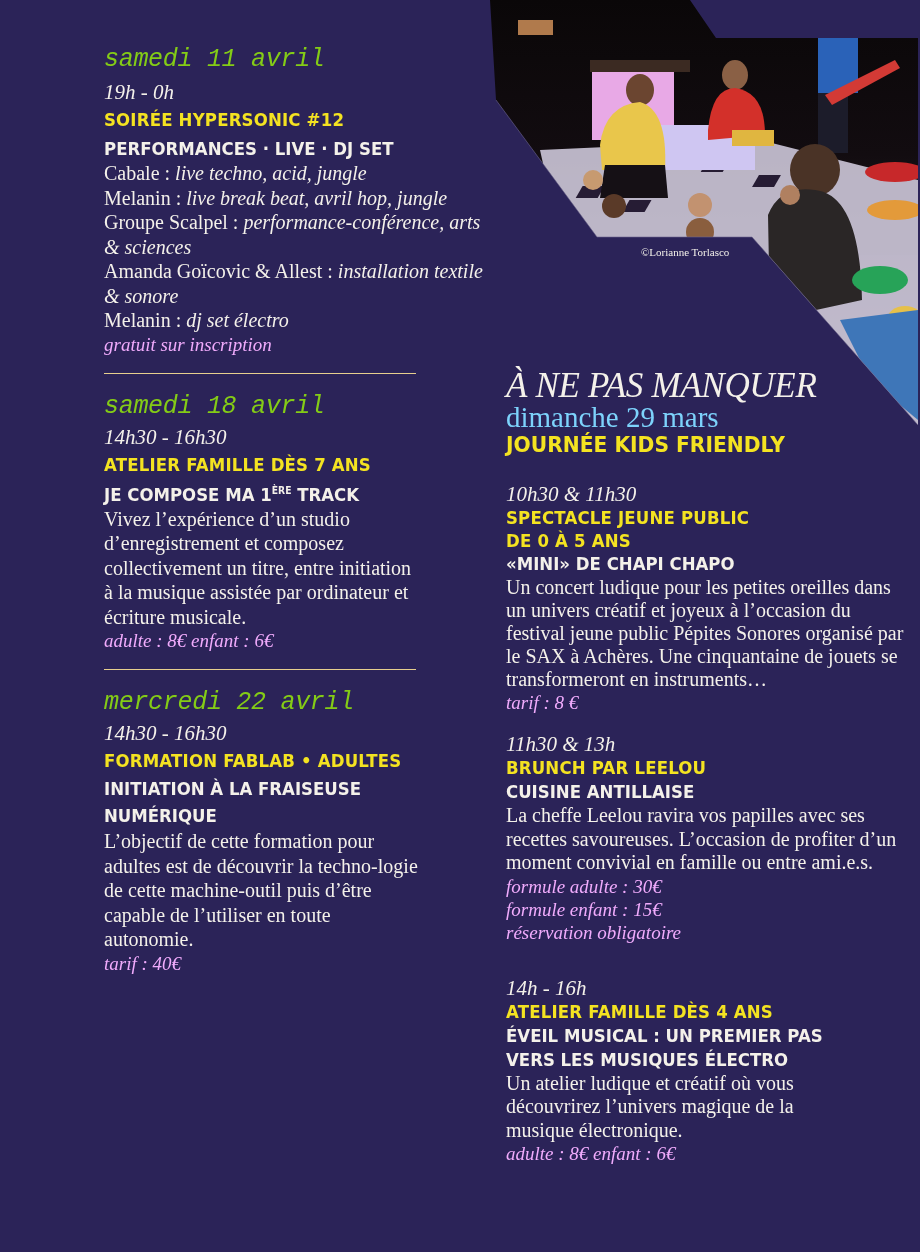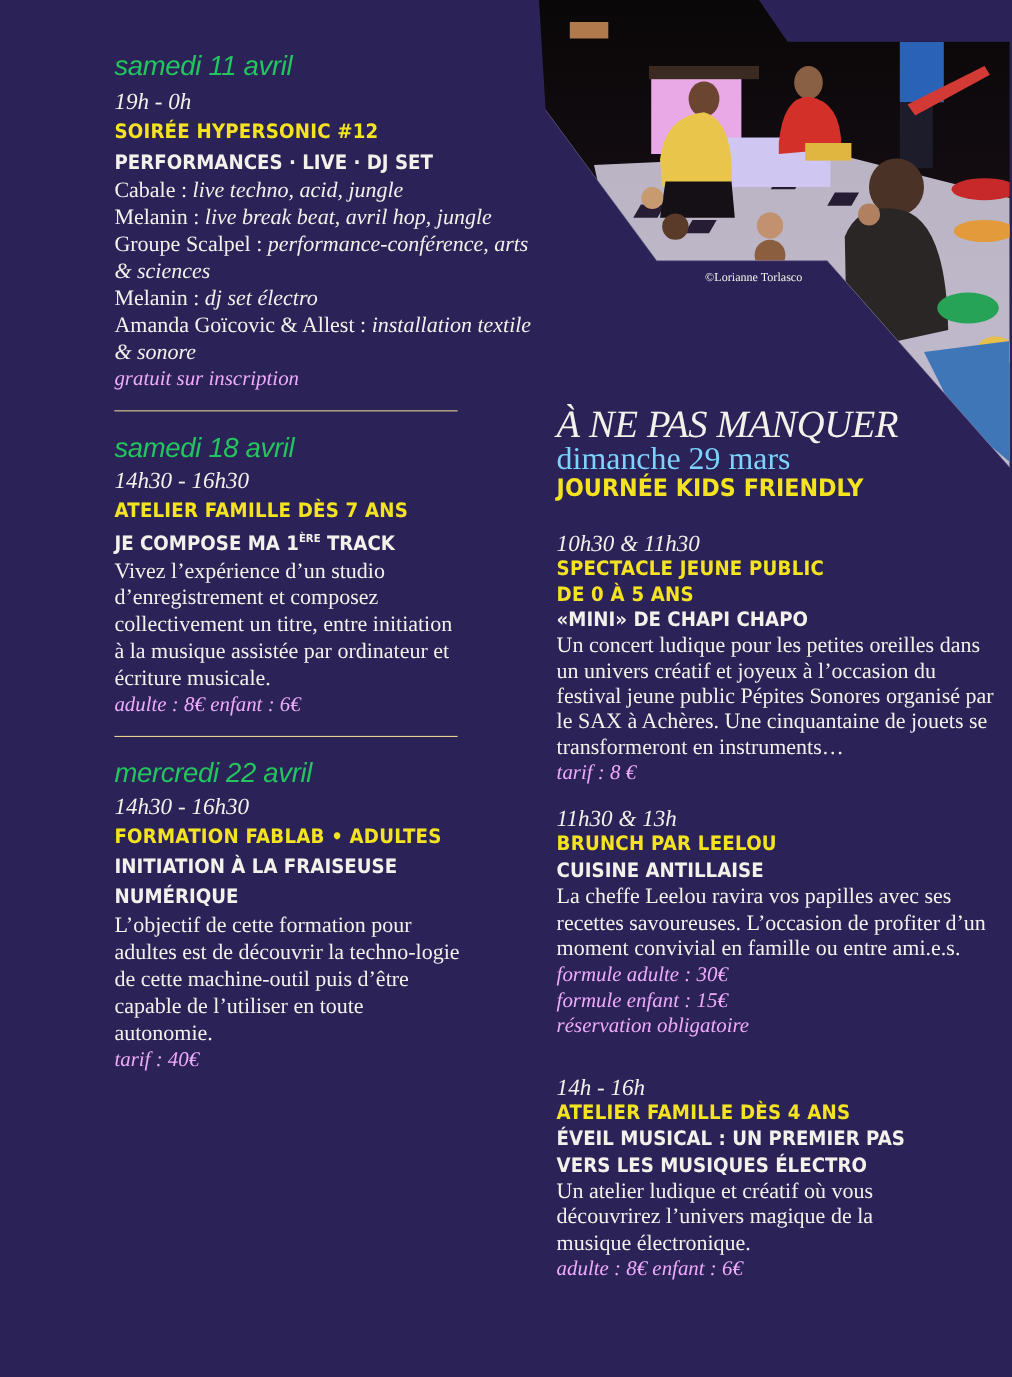--- a/index.html
+++ b/index.html
@@ -1,20 +1,20 @@
 <!DOCTYPE html>
 <html><head>
 <meta charset="utf-8">
 <style>
   html, body { margin:0; padding:0; }
   body { width:920px; height:1252px; background:#2b2358; position:relative; overflow:hidden; font-family:"DejaVu Serif", serif; color:#f4f1ea; }
   .col { position:absolute; }
   .left { left:104px; top:46px; width:380px; }
   .right { left:506px; top:368px; width:400px; }
-  .date { font-family:Liberation Sans, sans-serif; font-style:italic; color:#22c55e; font-size:25px; line-height:28px; letter-spacing:-0.3px; }
+  .date { font-family:Liberation Mono, monospace; font-style:italic; color:#84cc16; font-size:25px; line-height:28px; letter-spacing:-0.3px; }
   .time { font-family:"Liberation Serif", serif; font-style:italic; color:#f4f1ea; font-size:21px; line-height:24px; }
   .kicker { font-family:"DejaVu Sans", sans-serif; font-weight:bold; color:#f4e321; font-size:18px; line-height:24px; letter-spacing:0.2px; transform:scaleX(0.92); transform-origin:left; white-space:nowrap; }
   .title { font-family:"DejaVu Sans", sans-serif; font-weight:bold; color:#f4f1ea; font-size:18px; line-height:24px; transform:scaleX(0.92); transform-origin:left; white-space:nowrap; }
   .title sup { font-size:10px; vertical-align:7px; }
   .body { font-family:"Liberation Serif", serif; font-size:20px; line-height:24.5px; color:#f4f1ea; }
   .body i { font-style:italic; }
   .price { font-family:"Liberation Serif", serif; font-style:italic; color:#f0abfc; font-size:19px; line-height:23px; }
   .divider { height:1px; background:#e7cf8e; width:312px; margin:17px 0 19px 0; }
   .big { font-family:"Liberation Serif", serif; font-style:italic; color:#f4f1ea; font-size:35px; line-height:36px; letter-spacing:-0.3px; white-space:nowrap; }
   .bigdate { font-family:"Liberation Serif", serif; color:#7dd3fc; font-size:29px; line-height:26px; }
@@ -94,22 +94,22 @@
 
   <div>
     <div class="date">samedi 11 avril</div>
     <div class="time" style="margin-top:6px">19h - 0h</div>
     <div class="kicker" style="margin-top:4px">SOIRÉE HYPERSONIC #12</div>
     <div class="title" style="margin-top:5px">PERFORMANCES · LIVE · DJ SET</div>
     <div class="body">
       <div><span>Cabale :</span> <i>live techno, acid, jungle</i></div>
       <div><span>Melanin :</span> <i>live break beat, avril hop, jungle</i></div>
       <div><span>Groupe Scalpel :</span> <i>performance-conférence, arts &amp; sciences</i></div>
+      <div><span>Amanda Goïcovic &amp; Allest :</span> <i>installation textile &amp; sonore</i></div>
       <div><span>Melanin :</span> <i>dj set électro</i></div>
-      <div><span>Amanda Goïcovic &amp; Allest :</span> <i>installation textile &amp; sonore</i></div>
     </div>
     <div class="price">gratuit sur inscription</div>
   </div>
 
   <div class="divider"></div>
 
   <div>
     <div class="date">samedi 18 avril</div>
     <div class="time" style="margin-top:4px">14h30 - 16h30</div>
     <div class="kicker" style="margin-top:4px">ATELIER FAMILLE DÈS 7 ANS</div>

